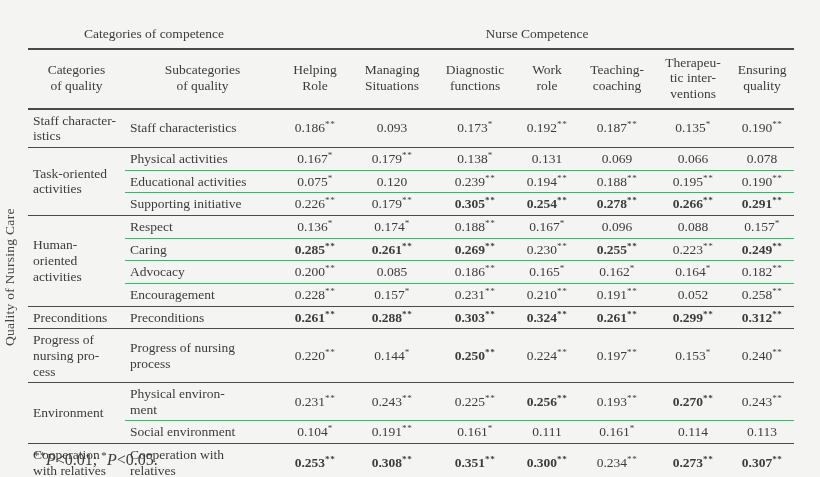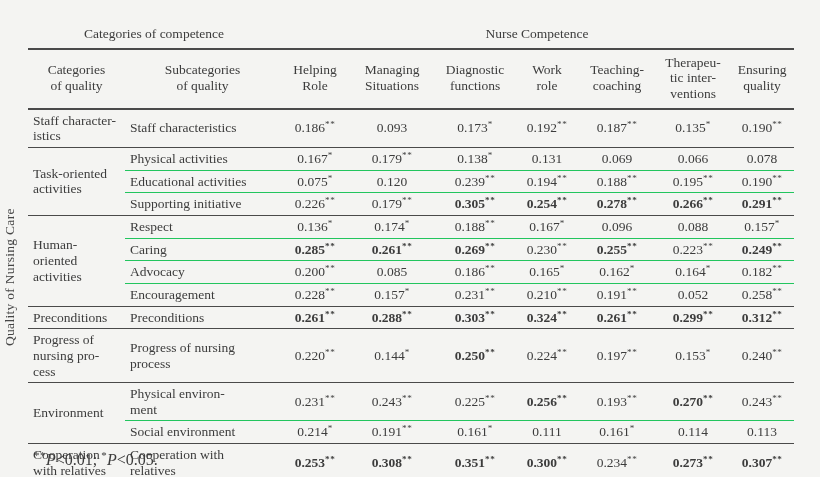--- a/index.html
+++ b/index.html
@@ -256,21 +256,21 @@
           <td class="val"><span>0.231</span><sup>**</sup></td>
           <td class="val"><span>0.243</span><sup>**</sup></td>
           <td class="val"><span>0.225</span><sup>**</sup></td>
           <td class="val bold"><span>0.256</span><sup>**</sup></td>
           <td class="val"><span>0.193</span><sup>**</sup></td>
           <td class="val bold"><span>0.270</span><sup>**</sup></td>
           <td class="val"><span>0.243</span><sup>**</sup></td>
         </tr>
         <tr class="row-inner">
           <td class="sub">Social environment</td>
-          <td class="val"><span>0.214</span><sup>*</sup></td>
+          <td class="val"><span>0.104</span><sup>*</sup></td>
           <td class="val"><span>0.191</span><sup>**</sup></td>
           <td class="val"><span>0.161</span><sup>*</sup></td>
           <td class="val"><span>0.111</span></td>
           <td class="val"><span>0.161</span><sup>*</sup></td>
           <td class="val"><span>0.114</span></td>
           <td class="val"><span>0.113</span></td>
         </tr>
         <tr class="group-start">
           <td class="cat" rowspan="1">Cooperation
 with relatives</td>

